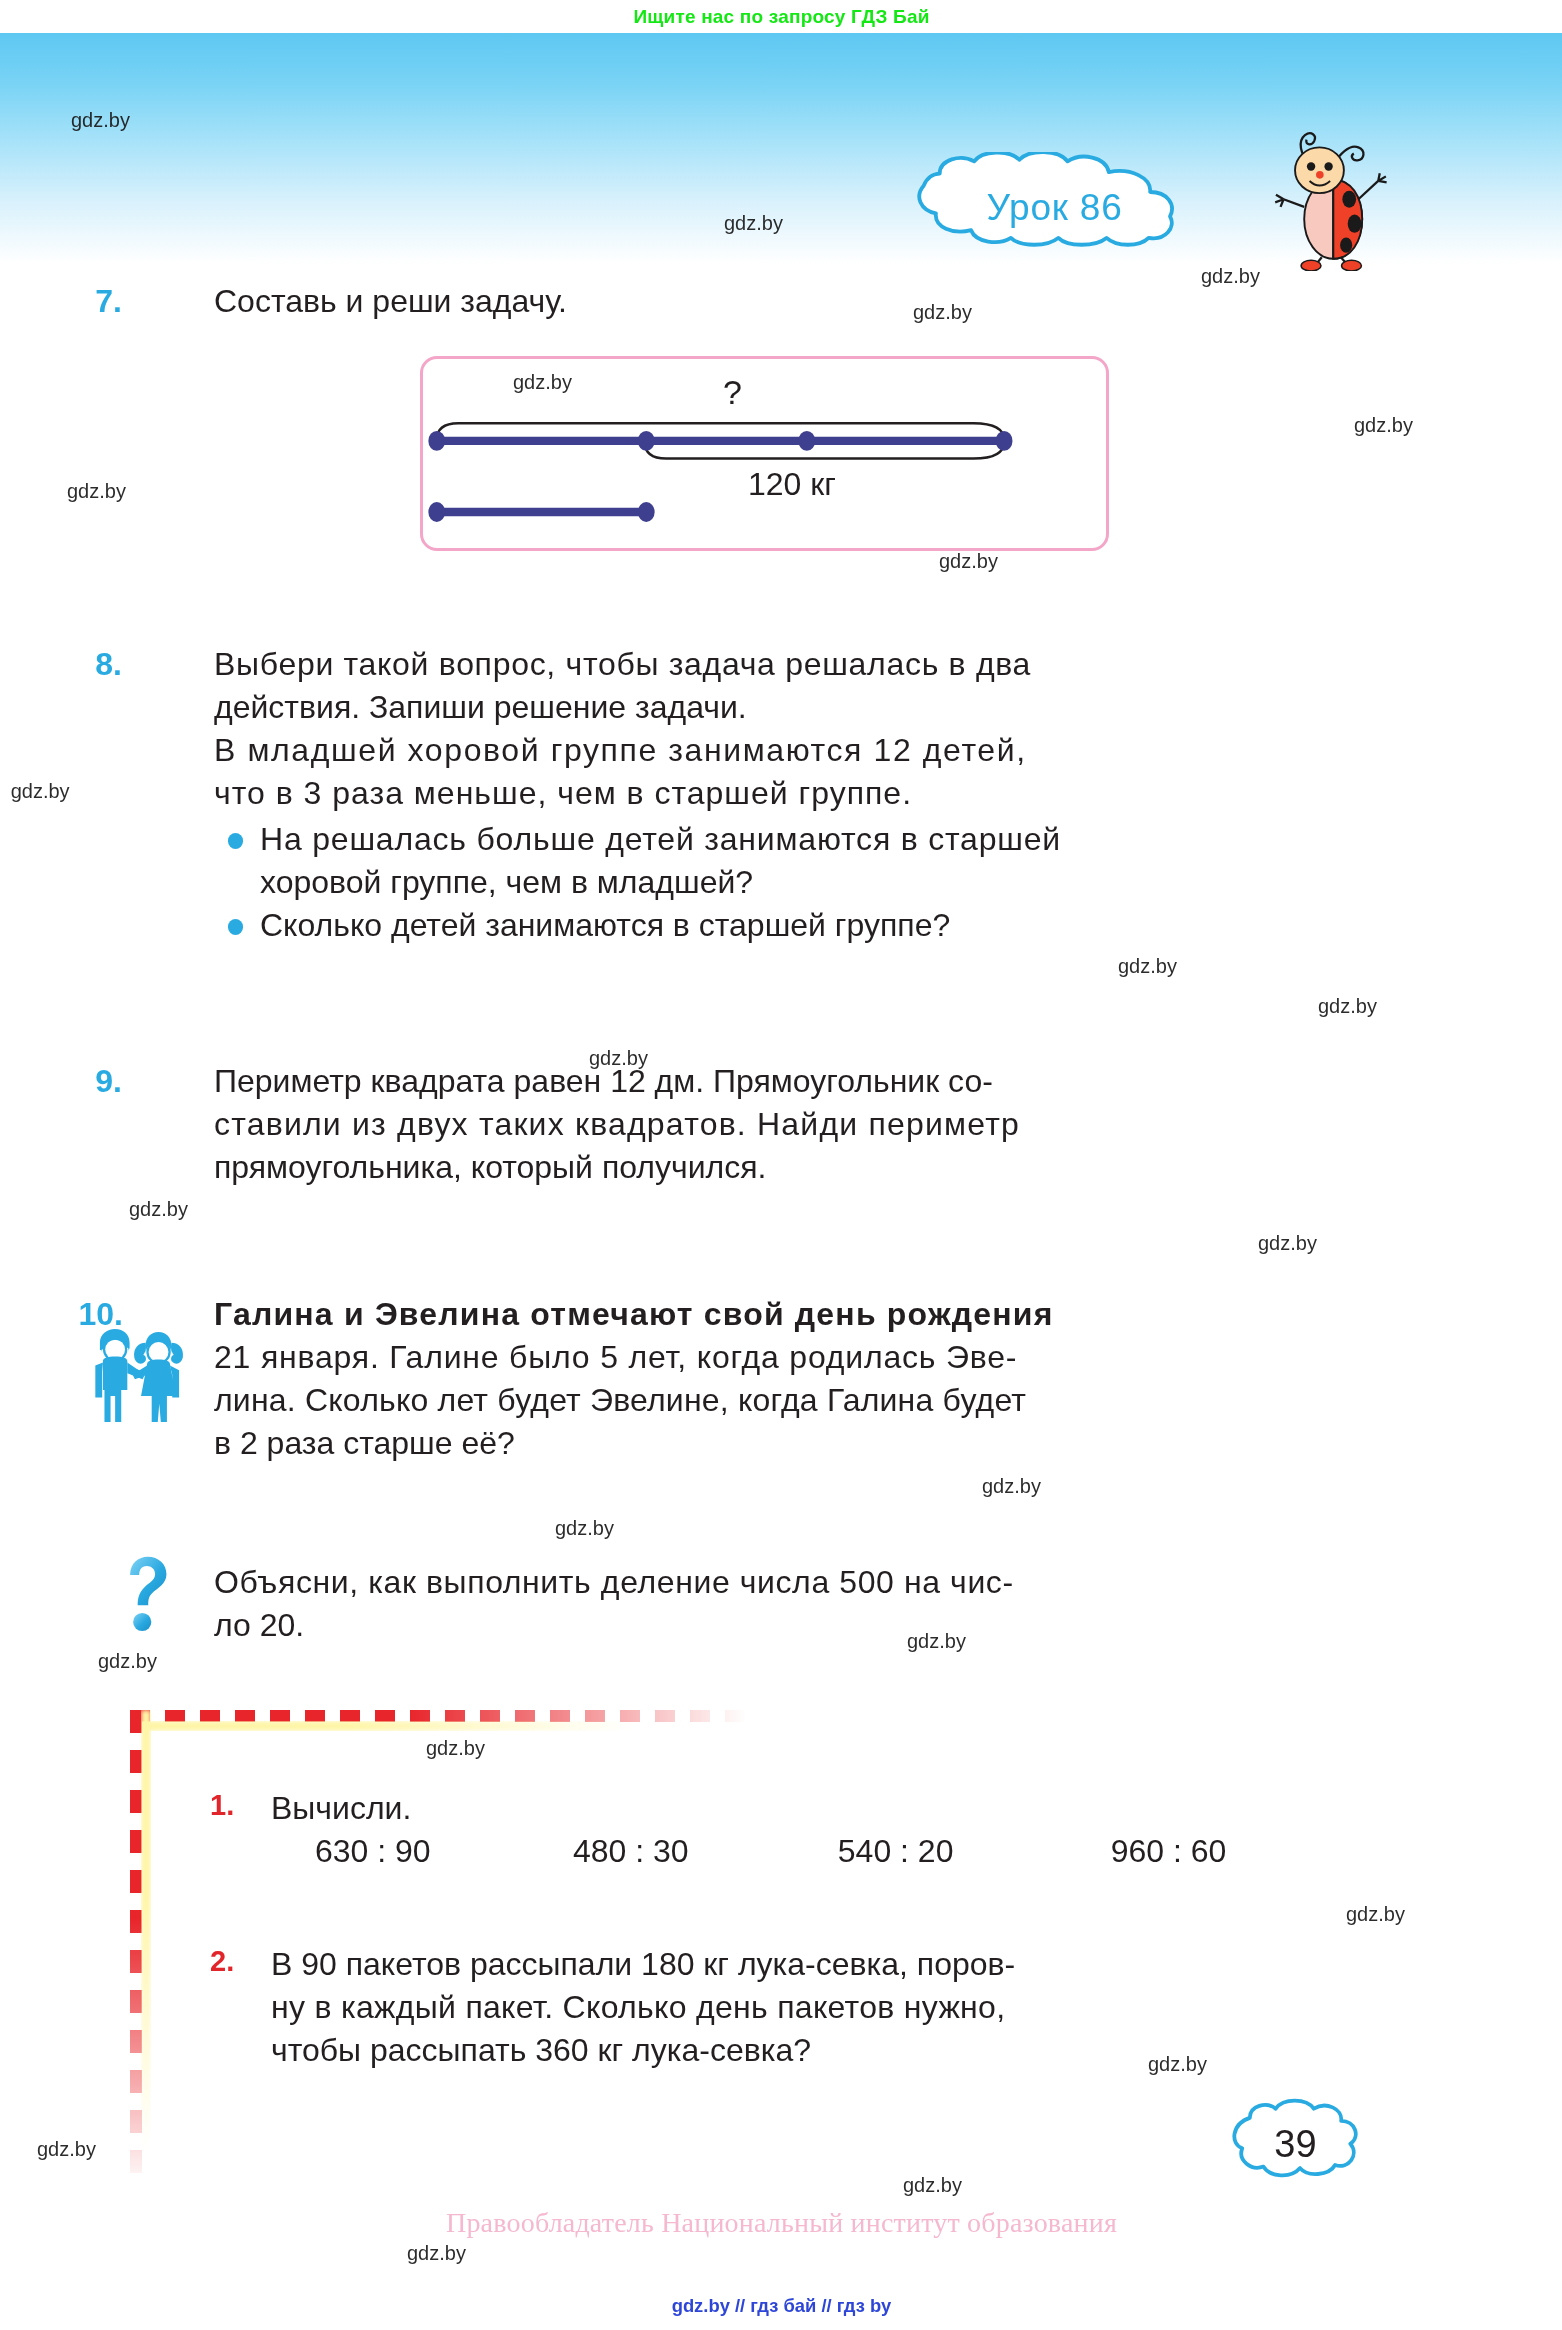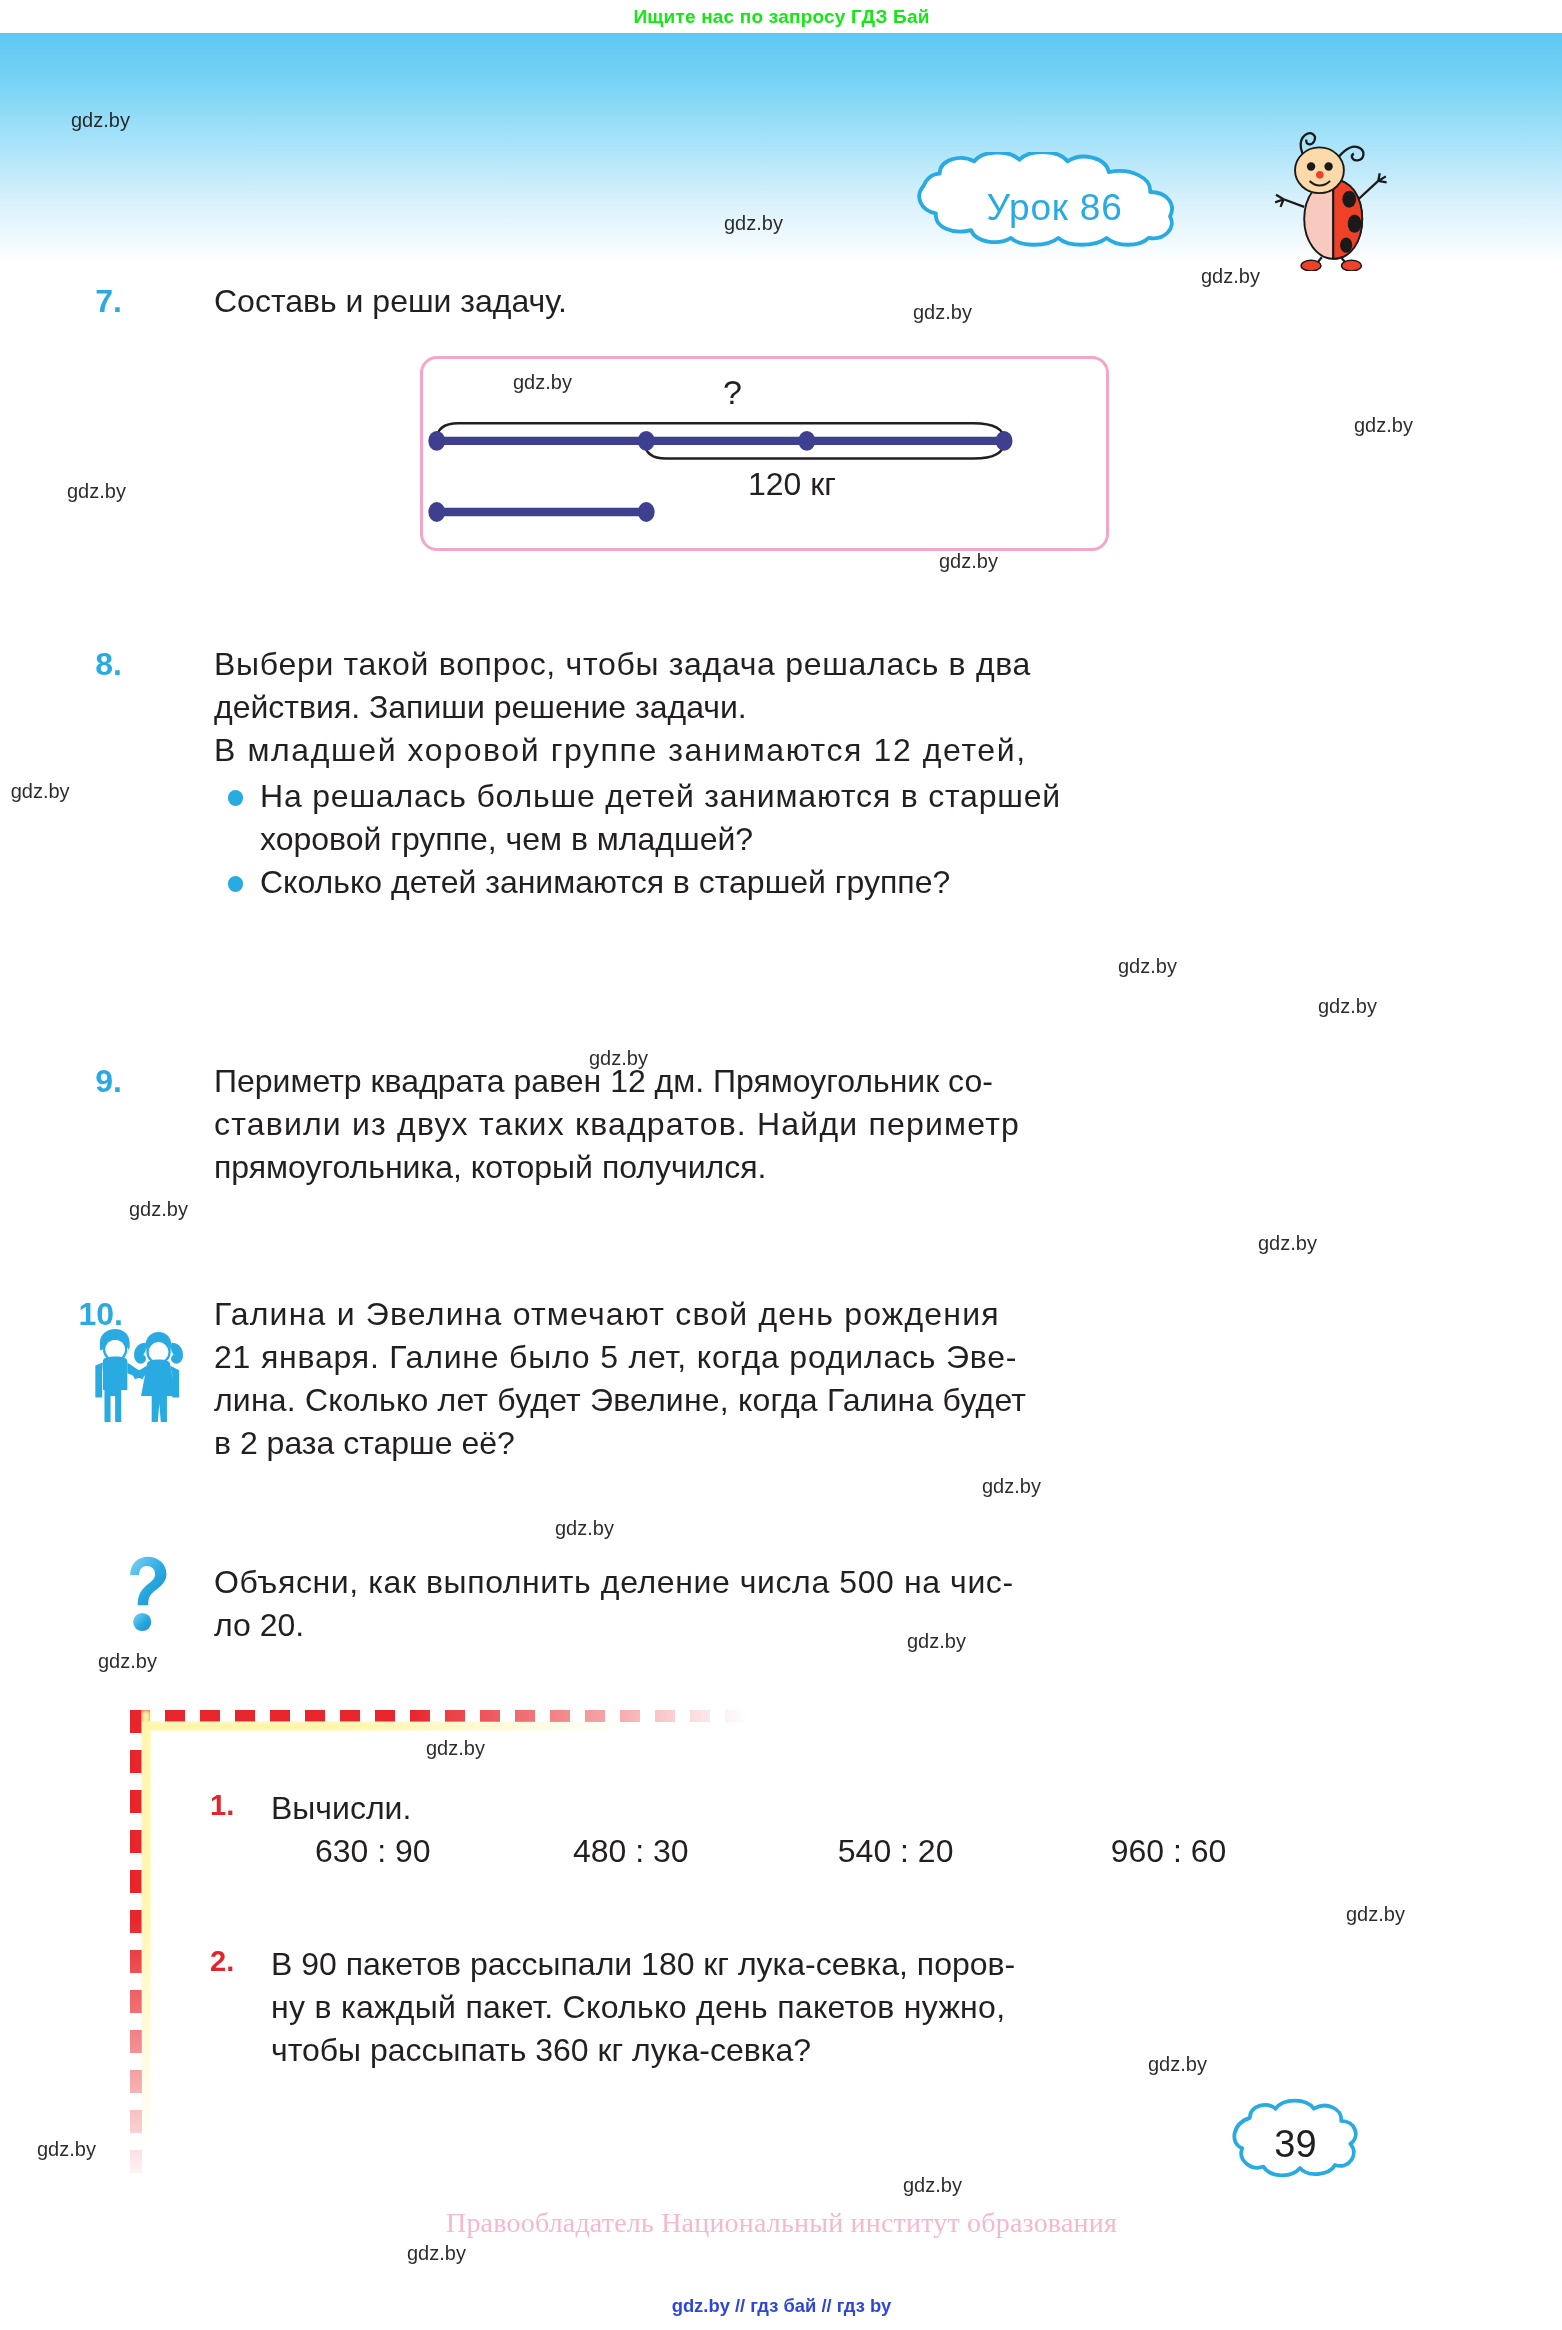--- a/index.html
+++ b/index.html
@@ -217,20 +217,21 @@
     <span style="position:absolute;left:300px;top:13.8px;font-size:34px;color:#231f20;">?</span>
     <span style="position:absolute;left:325px;top:107px;font-size:32px;color:#231f20;white-space:nowrap;">120 кг</span>
   </div>
 
   <div class="ex" style="left:0;top:643px;width:1563px;">
     <span class="ex-num" style="left:38px;top:3.1px;">8.</span>
     <div class="ex-body" style="left:214px;top:0;width:1239px;">
       <span class="ex-line" style="letter-spacing:0.7px;">Выбери такой вопрос, чтобы задача решалась в два</span>
       <span class="ex-line">действия. Запиши решение задачи.</span>
       <span class="ex-line" style="letter-spacing:1.6px;">В младшей хоровой группе занимаются 12 детей,</span>
+      <span class="ex-line" style="letter-spacing:1px;">что в 3 раза меньше, чем в старшей группе.</span>
 
       <div class="bullet-row" style="margin-top:3.1px;">
         <span class="bullet-dot"></span>
         <span class="ex-line" style="letter-spacing:0.8px;">На решалась больше детей занимаются в старшей</span>
         <span class="ex-line" style="margin-left:-46px;padding-left:46px;">хоровой группе, чем в младшей?</span>
       </div>
       <div class="bullet-row">
         <span class="bullet-dot"></span>
         <span class="ex-line">Сколько детей занимаются в старшей группе?</span>
       </div>
@@ -242,21 +243,21 @@
     <div class="ex-body" style="left:214px;top:0;width:1239px;">
       <span class="ex-line">Периметр квадрата равен 12 дм. Прямоугольник со-</span>
       <span class="ex-line" style="letter-spacing:1.2px;">ставили из двух таких квадратов. Найди периметр</span>
       <span class="ex-line">прямоугольника, который получился.</span>
     </div>
   </div>
 
   <div class="ex" style="left:0;top:1293px;width:1563px;">
     <span class="ex-num" style="left:27px;top:3.1px;width:96px;">10.</span>
     <div class="ex-body" style="left:214px;top:0;width:1239px;">
-      <span class="ex-line" style="letter-spacing:1.2px;">Галина и Эвелина отмечают свой день рождения</span>
+      <span class="ex-line" style="letter-spacing:1.2px;font-weight:bold;">Галина и Эвелина отмечают свой день рождения</span>
       <span class="ex-line" style="letter-spacing:0.8px;">21 января. Галине было 5 лет, когда родилась Эве-</span>
       <span class="ex-line" style="letter-spacing:0.2px;">лина. Сколько лет будет Эвелине, когда Галина будет</span>
       <span class="ex-line">в 2 раза старше её?</span>
     </div>
   </div>
 
   <div id="kids-icon">
     <svg width="107" height="99" viewBox="0 0 140 130">
       <g fill="#29abe2">
 

